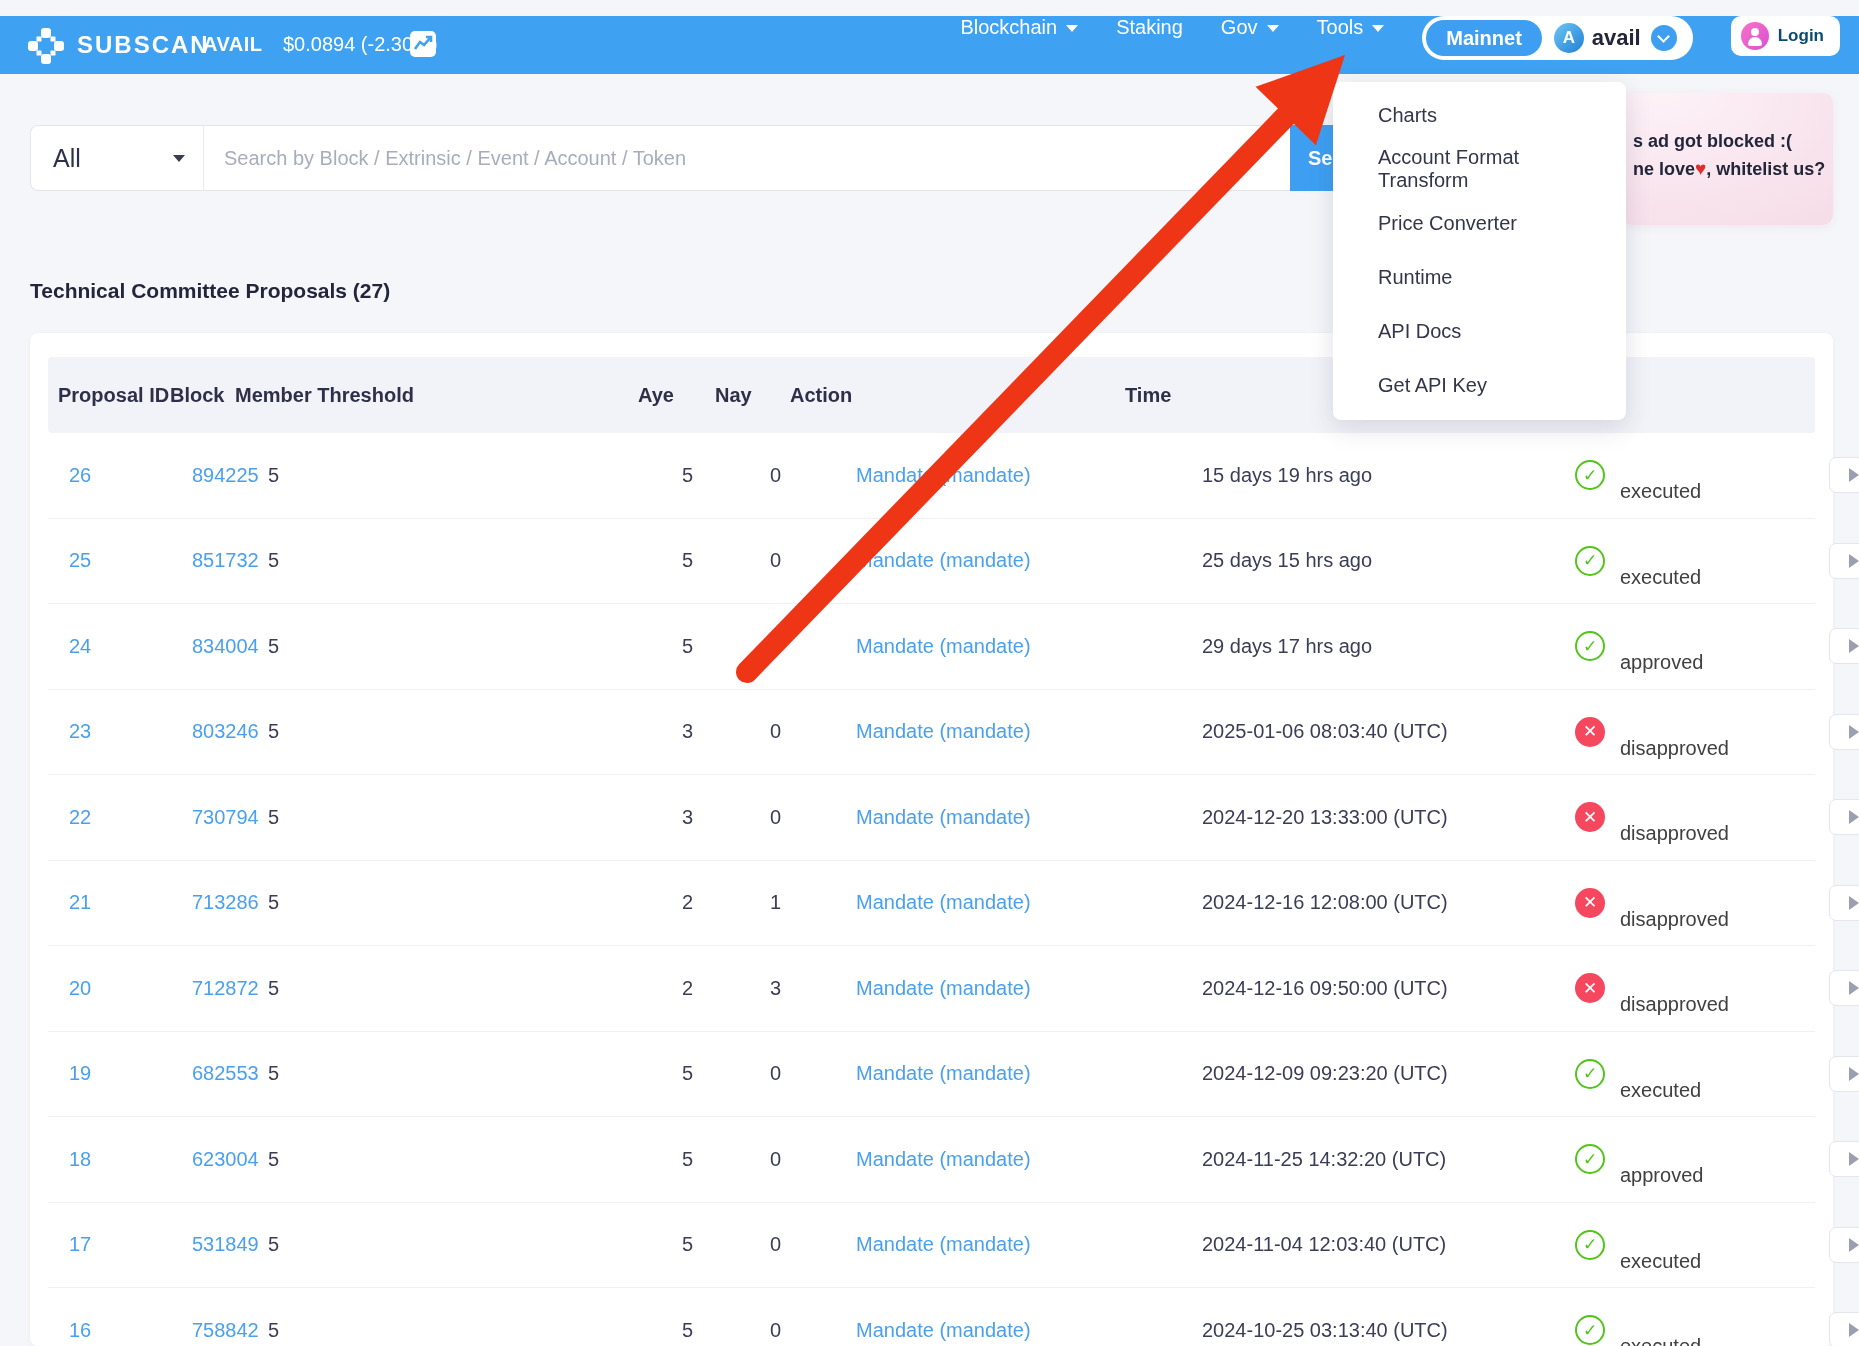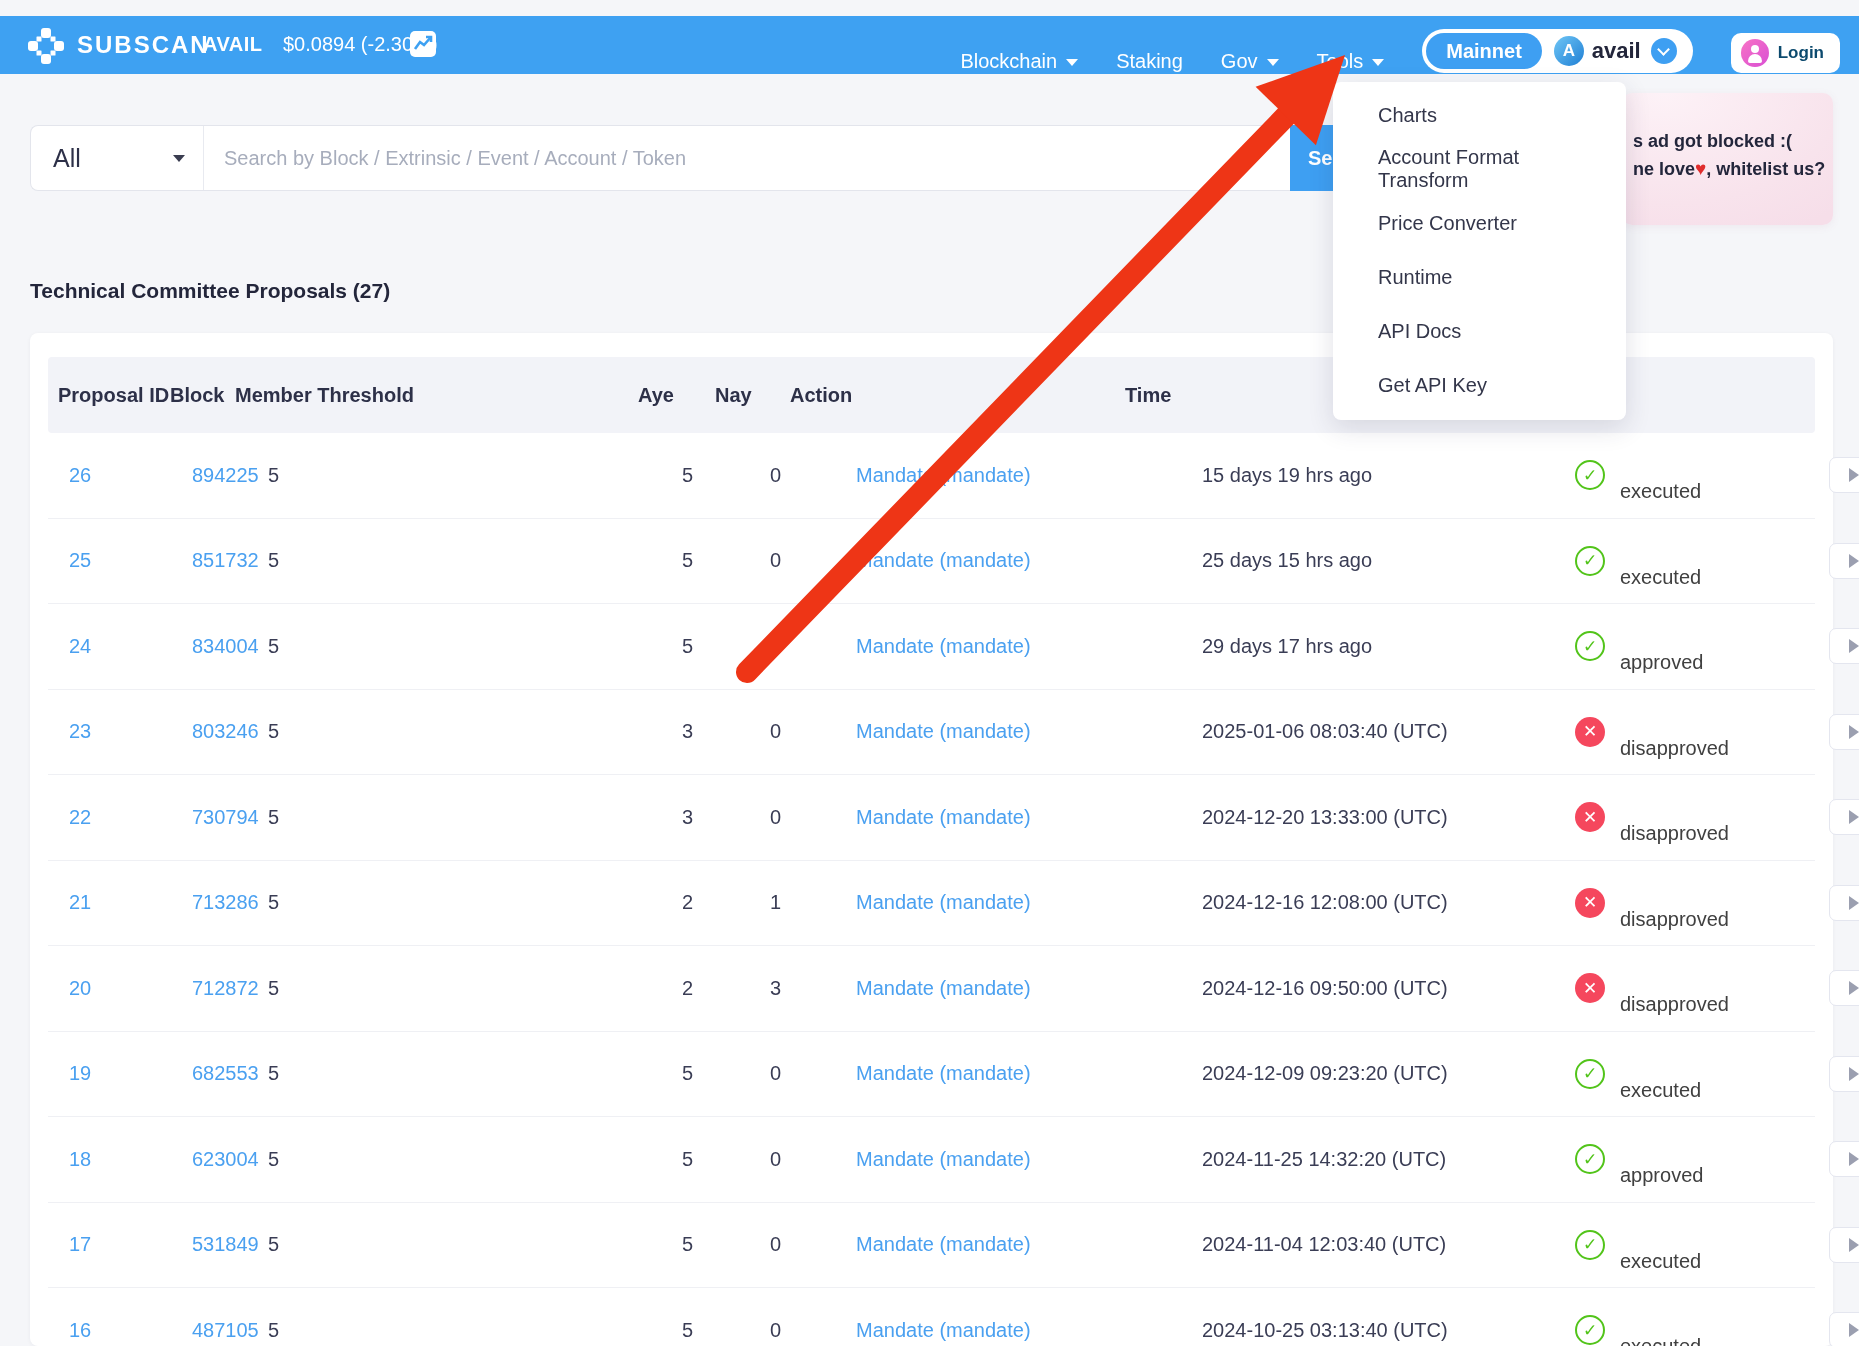--- a/index.html
+++ b/index.html
@@ -12,21 +12,21 @@
   .logo-mark { width:38px; height:38px; position:relative; margin-right:12px; }
   .logo-mark i { position:absolute; left:14px; top:2px; width:10px; height:10px; background:#fff; border-radius:3px;
      box-shadow: -13px 13px 0 0 #fff, 13px 13px 0 0 #fff, 0 26px 0 0 #fff,
                  -7px 6px 0 -2.5px #fff, 7px 6px 0 -2.5px #fff, -7px 20px 0 -2.5px #fff, 7px 20px 0 -2.5px #fff; }
   .brand { color:#fff; font-weight:bold; font-size:24px; letter-spacing:2px; }
   .token { position:absolute; left:203px; top:17px; color:#fff; font-weight:bold; font-size:20px; letter-spacing:.5px; }
   .price { position:absolute; left:283px; top:17px; color:#fff; font-size:20px; }
   .chart-ic { position:absolute; left:410px; top:15px; width:26px; height:26px; background:#fff; border-radius:5px; }
   .chart-ic svg { display:block; }
 
-  .nav-right { position:absolute; right:19px; top:0; height:57px; display:flex; align-items:flex-end; }
+  .nav-right { position:absolute; right:19px; top:0; height:57px; display:flex; align-items:flex-start; }
   .nav-item { display:flex; align-items:center; color:#fff; font-size:20px; margin-right:38px; cursor:pointer; }
   .caret-down { width:0; height:0; border-left:6px solid transparent; border-right:6px solid transparent;
     border-top:7px solid #fff; display:inline-block; margin-left:9px; margin-top:2px; }
 
   .net-pill { background:#fff; border-radius:24px; height:44px; display:flex; align-items:center; padding:4px; margin-right:38px; }
   .net-btn { background:#3E9FF2; color:#fff; border:none; border-radius:20px; height:36px; padding:0 20px;
     font-size:20px; font-weight:bold; font-family:inherit; cursor:pointer; }
   .net-name { display:flex; align-items:center; padding:0 12px 0 12px; }
   .avail-logo { width:30px; height:30px; border-radius:50%; background:linear-gradient(135deg,#6FC6F6,#1F7FD4);
     color:#fff; font-weight:bold; font-size:17px; display:flex; align-items:center; justify-content:center; margin-right:8px; }
@@ -381,21 +381,21 @@
         </span>
         <span class="c-btn">
           <button class="detail-btn">
             <i></i>
           </button>
         </span>
       </div>
       <div class="trow">
         <span class="c-pad"></span>
         <span class="c-id"><a class="lnk">16</a></span>
-        <span class="c-block"><a class="lnk">487105</a></span>
+        <span class="c-block"><a class="lnk">758842</a></span>
         <span class="c-mt"><span>5</span></span>
         <span class="c-aye"><span>5</span></span>
         <span class="c-nay"><span>0</span></span>
         <span class="c-action"><a class="lnk">Mandate (mandate)</a></span>
         <span class="c-time"><span>2024-10-25 03:13:40 (UTC)</span></span>
         <span class="c-status">
           <span class="st-ic st-ok">✓</span>
           <span class="st-lbl">executed</span>
         </span>
         <span class="c-btn">

